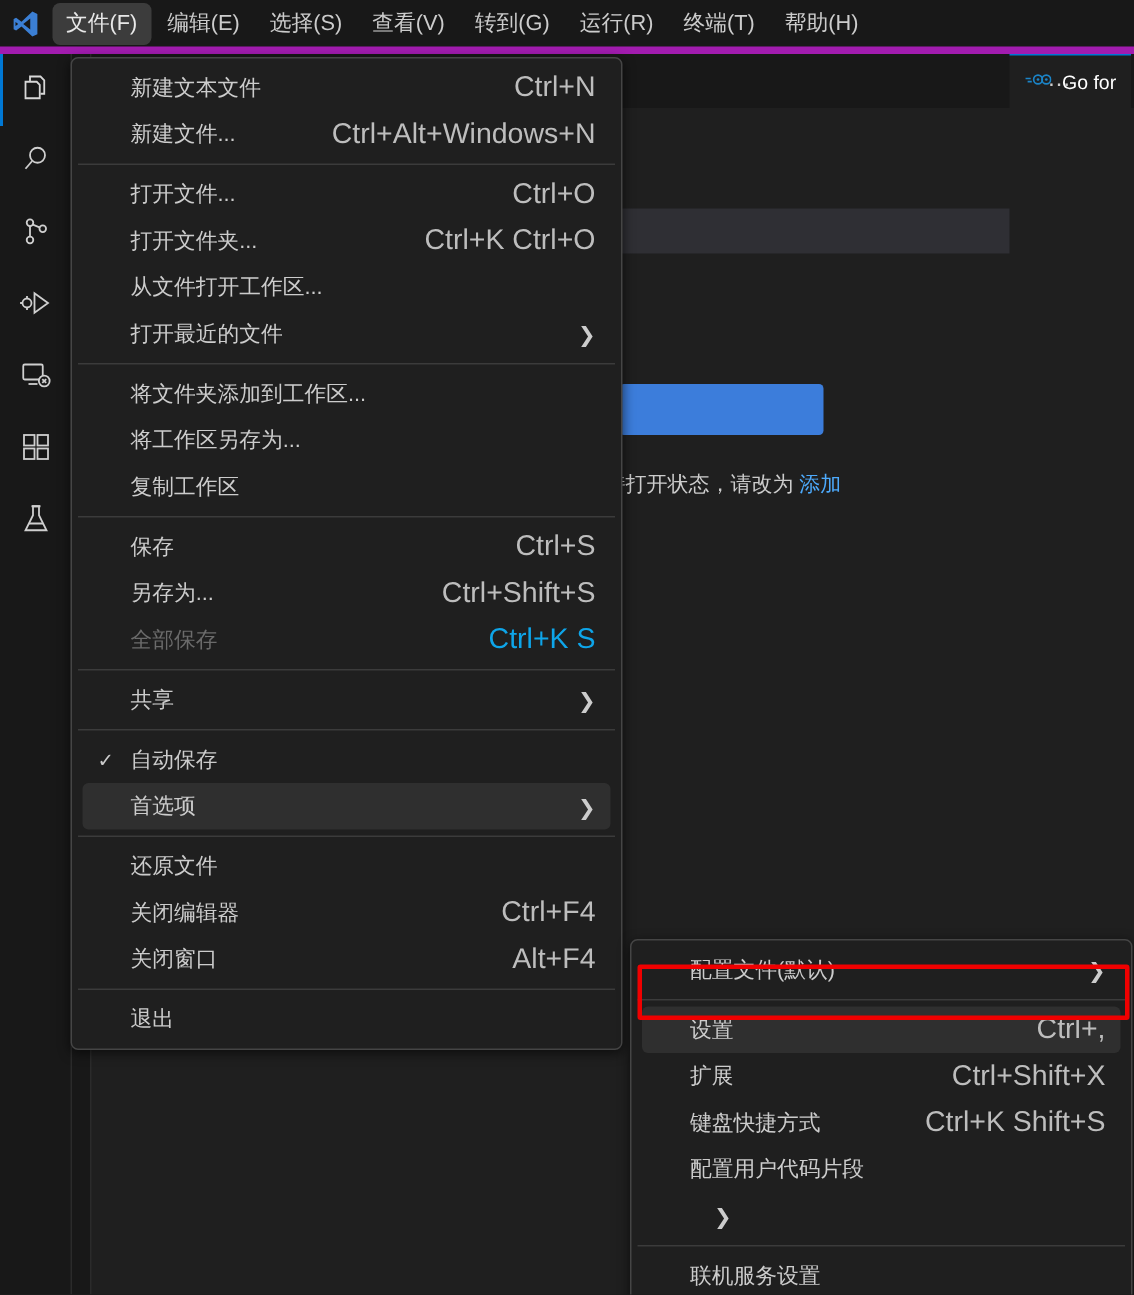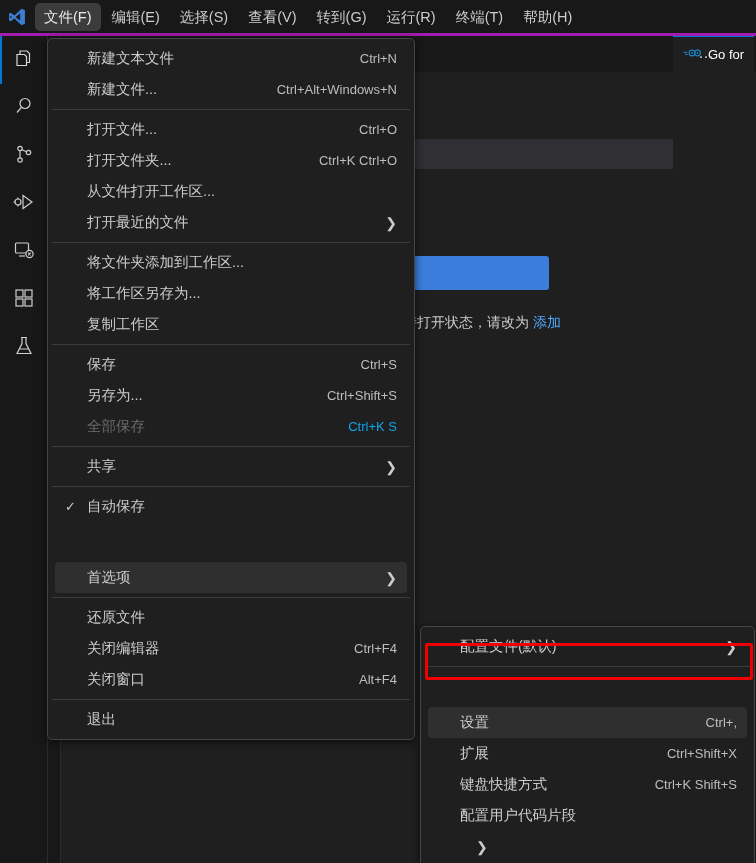--- a/index.html
+++ b/index.html
@@ -8,21 +8,21 @@
     background: #1f1f1f;
     font-family: "Liberation Sans", "DejaVu Sans", sans-serif;
     overflow: hidden;
   }
   #root { position: relative; width: 756px; height: 863px; }
 
   
   .titlebar {
     position: absolute; left: 0; top: 0; width: 756px; height: 36px;
     background: #181818; display: flex; align-items: center;
-    border-bottom: 3px solid #a21caf;
+    border-bottom: 5px solid #a21caf;
   }
   .vscode-logo { width: 34px; height: 36px; display: flex; align-items: center; justify-content: center; }
   .menubar { display: flex; align-items: center; height: 100%; }
   .menubar-item {
     font-size: 14.5px; color: #cccccc; padding: 4px 9px; margin: 0 1px;
     border-radius: 5px; white-space: nowrap; line-height: 20px;
   }
   .menubar-item.active { background: #3c3c3c; color: #e8e8e8; }
 
   
@@ -79,27 +79,27 @@
     padding: 4px 4px; z-index: 50;
   }
   #file-menu { left: 47px; top: 38px; width: 368px; }
   #prefs-menu { left: 420px; top: 626px; width: 335px; }
 
   .menu-row {
     position: relative; display: flex; align-items: center;
     height: 31px; margin: 0 3px; padding: 0 10px 0 10px;
     border-radius: 4px; font-size: 14.5px; color: #cccccc; white-space: nowrap;
   }
-  .menu-row.highlight { background: #2f2f2f; margin-top: 40px; }
+  .menu-row.highlight { background: #2f2f2f; }
   .menu-row.disabled { color: #6b6b6b; }
   .menu-check {
     width: 22px; flex: 0 0 22px; font-size: 13px; color: #cccccc; text-align: left;
   }
   .menu-label { flex: 1 1 auto; }
-  .menu-key { font-size: 13px; color: #bdbdbd; padding-left: 18px; }
+  .menu-key { font-size: 19px; color: #bdbdbd; padding-left: 18px; }
   .menu-row.disabled .menu-key { color: #0ea5e9; text-align: right; }
   .menu-arrow { font-size: 14px; color: #cccccc; padding-left: 16px; line-height: 1; }
   .menu-sep { height: 1px; background: #3b3b3b; margin: 4px 0; }
 
   
   .annot-box {
     position: absolute; left: 425px; top: 643px; width: 328px; height: 37px;
     border: 3px solid #f00000; border-radius: 2px; z-index: 60; pointer-events: none;
   }
 </style>

